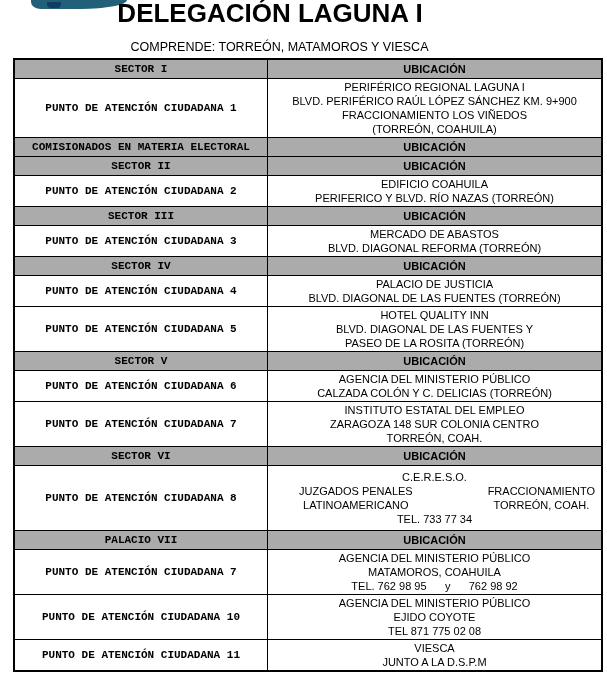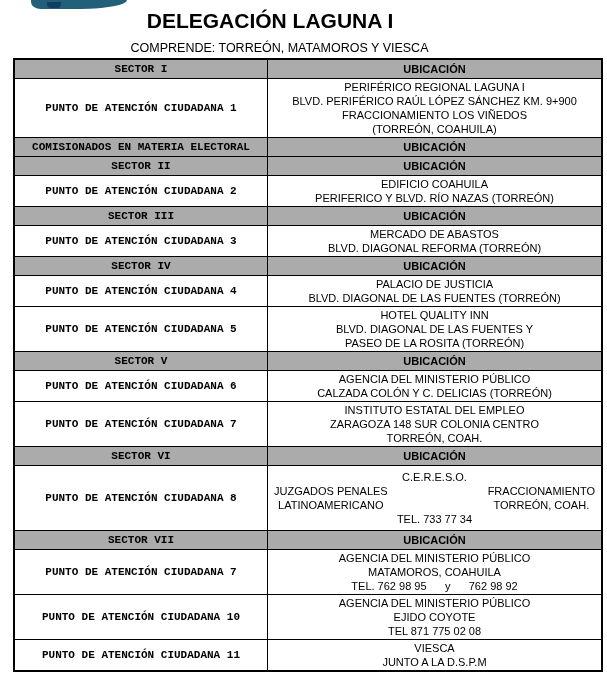--- a/index.html
+++ b/index.html
@@ -30,27 +30,27 @@
     background: #123d63;
     border-radius: 0 0 4px 4px;
   }
   .header-block {
     position: absolute;
     left: 0; top: 1px;
     width: 540px;
     text-align: center;
   }
   .doc-title {
-    margin: 8px;
-    font-size: 21px;
+    margin: 0;
+    font-size: 26px;
     font-weight: bold;
     line-height: 24px;
   }
   .doc-subtitle {
-    margin: 0;
+    margin: 15px;
     font-size: 12.5px;
     font-weight: normal;
     line-height: 15px;
     padding-left: 19px;
   }
   
   table.doc-table {
     position: absolute;
     left: 13px; top: 58px;
     width: 581px;
@@ -75,20 +75,21 @@
     height: 16px;
   }
   tr.data-row td { background: #ffffff; }
   tr.pad-extra td { padding-top: 4px; padding-bottom: 4px; }
   tr.row-min td { height: 15px; }
   .split-mid {
     display: flex;
     justify-content: space-between;
     align-items: flex-start;
     padding: 0 4px;
+    margin-left: 25px;
   }
   .split-mid .blk { text-align: center; }
 </style>
 </head>
 <body>
 
 <div class="page">
 
   <div class="logo">
     <div class="logo-mark"></div>
@@ -193,21 +194,21 @@
               </div>
               <div class="blk">
                 <div class="line">FRACCIONAMIENTO</div>
                 <div class="line">TORREÓN, COAH.</div>
               </div>
             </div>
             <div class="line">TEL. 733 77 34</div>
           </td>
         </tr>
         <tr class="section-row">
-          <td class="left-col">SECTOR VII</td>
+          <td class="left-col">PALACIO VII</td>
           <td class="right-col">UBICACIÓN</td>
         </tr>
         <tr class="data-row">
           <td class="left-col">PUNTO DE ATENCIÓN CIUDADANA 7</td>
           <td class="right-col">
             <div class="line">AGENCIA DEL MINISTERIO PÚBLICO</div>
             <div class="line">MATAMOROS, COAHUILA</div>
             <div class="line">TEL. 762 98 95&nbsp;&nbsp;&nbsp;&nbsp;&nbsp;&nbsp;y&nbsp;&nbsp;&nbsp;&nbsp;&nbsp;&nbsp;762 98 92</div>
           </td>
         </tr>

